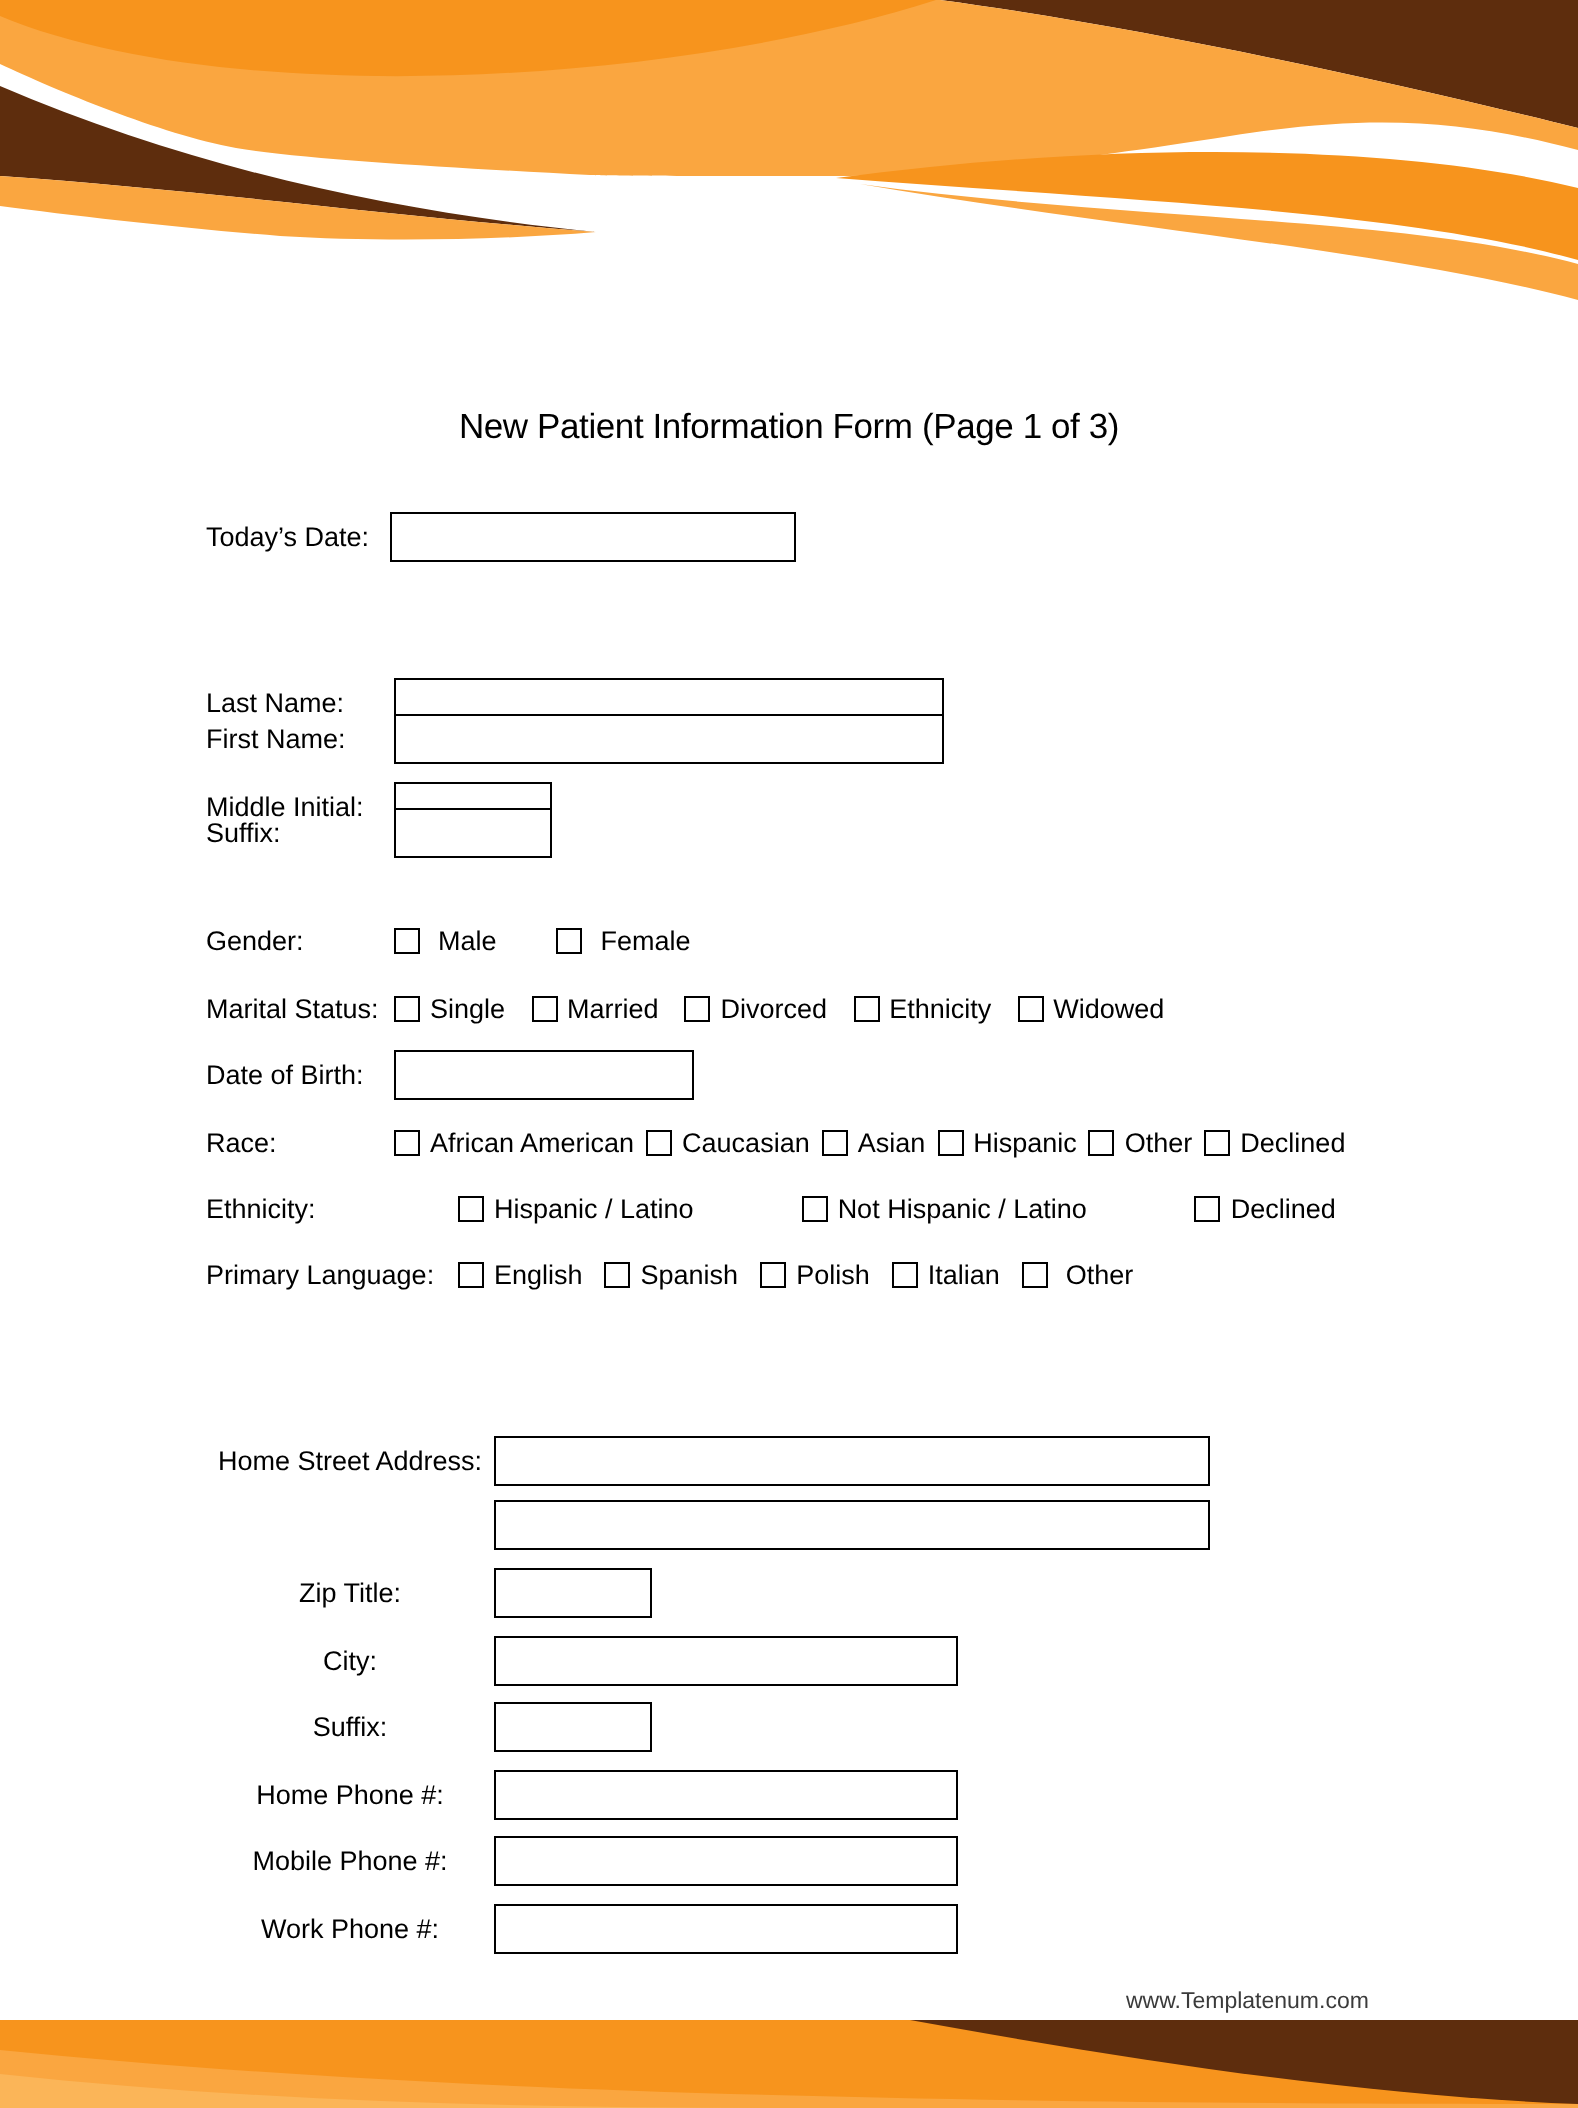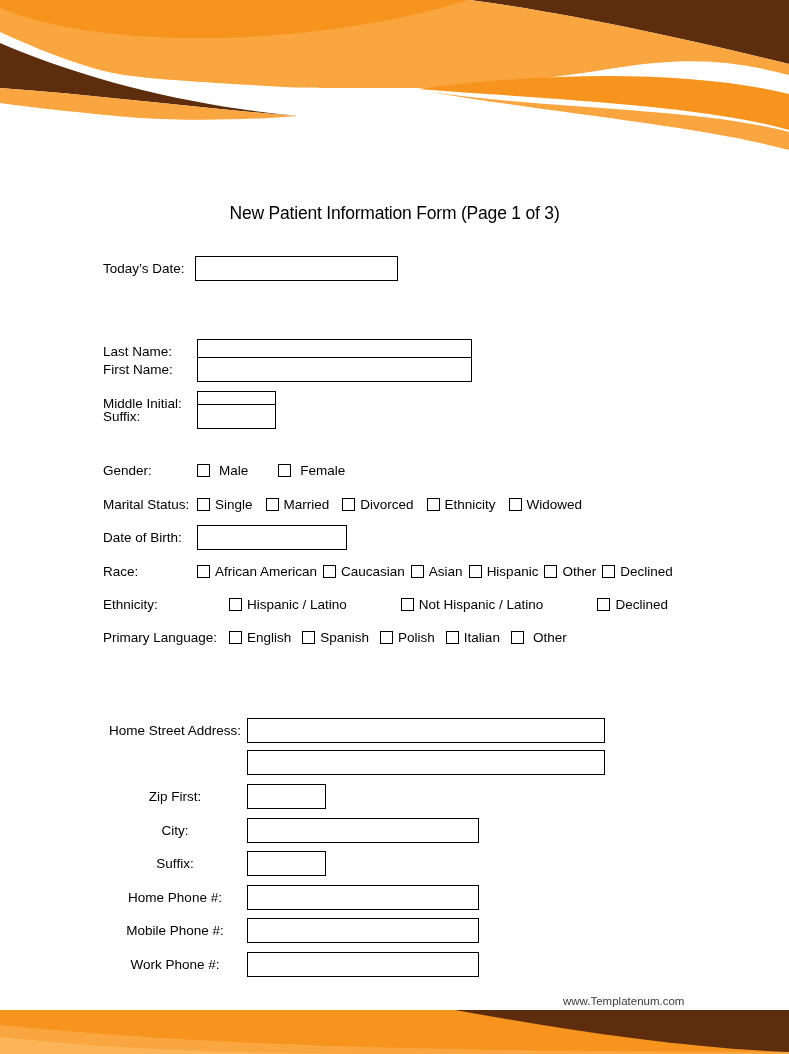--- a/index.html
+++ b/index.html
@@ -187,21 +187,21 @@
     <span class="lbl w144">Home Street Address:</span>
     <input type="text" class="box bw358" value="" style="">
   </div>
 
   <div class="row" style="top:750px">
     <span class="lbl w144"></span>
     <input type="text" class="box bw358" value="" style="">
   </div>
 
   <div class="row" style="top:784px">
-    <span class="lbl w144">Zip First:</span>
+    <span class="lbl w144">Zip Title:</span>
     <input type="text" class="box bw79" value="" style="">
   </div>
 
   <div class="row" style="top:818px">
     <span class="lbl w144">City:</span>
     <input type="text" class="box bw232" value="" style="">
   </div>
 
   <div class="row" style="top:851px">
     <span class="lbl w144">Suffix:</span>

